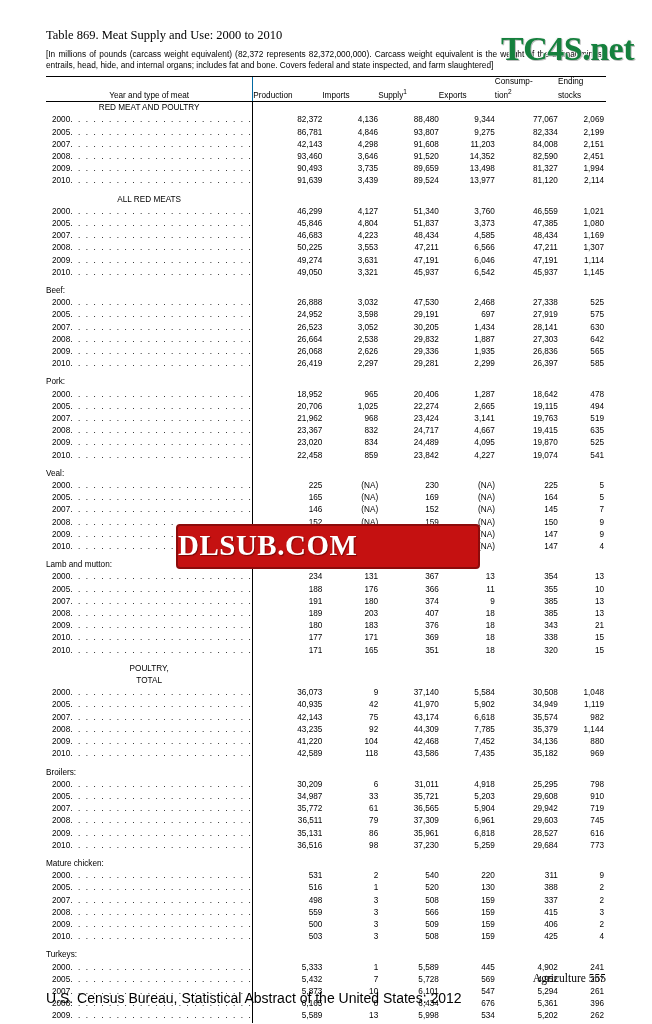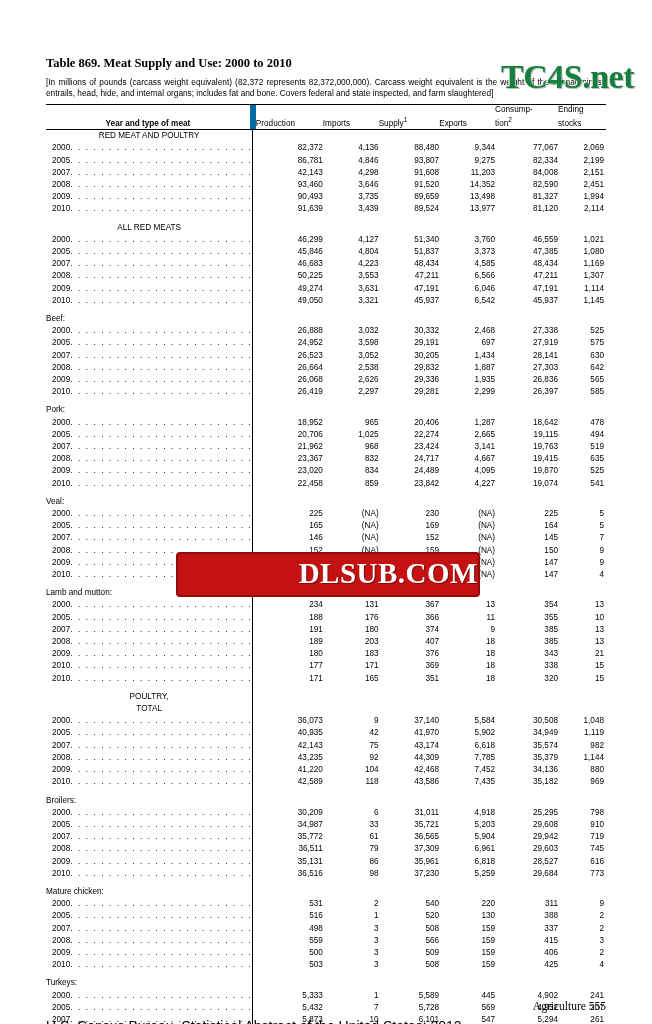--- a/index.html
+++ b/index.html
@@ -31,37 +31,37 @@
     font-size: 34px;
     color: #15803d;
     text-shadow: 1px 1px 0 #bdbdbd, -1px -1px 0 #f7f7f7;
     letter-spacing: -0.5px;
   }
   .wm-mid {
     position: absolute;
     top: 496px;
     left: 176px;
     width: 300px;
-    text-align: right;
+    text-align: left;
     font-family: "Liberation Serif", serif;
     font-weight: bold;
     font-size: 29px;
     color: #ffffff;
     background: #c51111;
     border: 2px solid #8c0b0b;
     border-radius: 4px;
     padding: 3px 0 5px 0;
     letter-spacing: 0.5px;
     text-shadow: 1px 1px 1px #7a0808;
   }
   .title {
     font-family: "Liberation Serif", serif;
-    font-weight: bold;
+    font-weight: normal;
     font-size: 12.5px;
-    margin-top: 56px;
+    margin-top: 28px;
     margin-bottom: 6px;
   }
   .headnote {
     font-size: 8.3px;
     line-height: 11.2px;
     margin-bottom: 5px;
     text-align: justify;
     padding-right: 4px;
   }
   table.main {
@@ -87,23 +87,22 @@
   }
   thead th {
     font-weight: normal;
     font-size: 8.2px;
     text-align: left;
     padding: 2px 3px 3px 3px;
     line-height: 10px;
   }
   th.col-stub {
     text-align: center;
-    border-right: 6px solid #0369a1;
+    border-right: 1px solid #0369a1;
     padding-right: 6px;
-    font-weight: bold;
   }
   th.spanner {
     padding-bottom: 1px;
   }
   td.stub {
     text-align: left;
     border-right: 1px solid #000;
     padding-right: 6px;
     white-space: nowrap;
     overflow: hidden;
@@ -365,21 +364,21 @@
           <td class="num">&nbsp;</td>
           <td class="num">&nbsp;</td>
           <td class="num">&nbsp;</td>
           <td class="num">&nbsp;</td>
           <td class="num">&nbsp;</td>
         </tr>
         <tr class="datarow">
           <td class="stub"><span class="indent"></span>2000<span class="leaders"> . . . . . . . . . . . . . . . . . . . . . . . .</span></td>
           <td class="num">26,888</td>
           <td class="num">3,032</td>
-          <td class="num">30,332</td>
+          <td class="num">47,530</td>
           <td class="num">2,468</td>
           <td class="num">27,338</td>
           <td class="num last">525</td>
         </tr>
         <tr class="datarow">
           <td class="stub"><span class="indent"></span>2005<span class="leaders"> . . . . . . . . . . . . . . . . . . . . . . . .</span></td>
           <td class="num">24,952</td>
           <td class="num">3,598</td>
           <td class="num">29,191</td>
           <td class="num">697</td>

